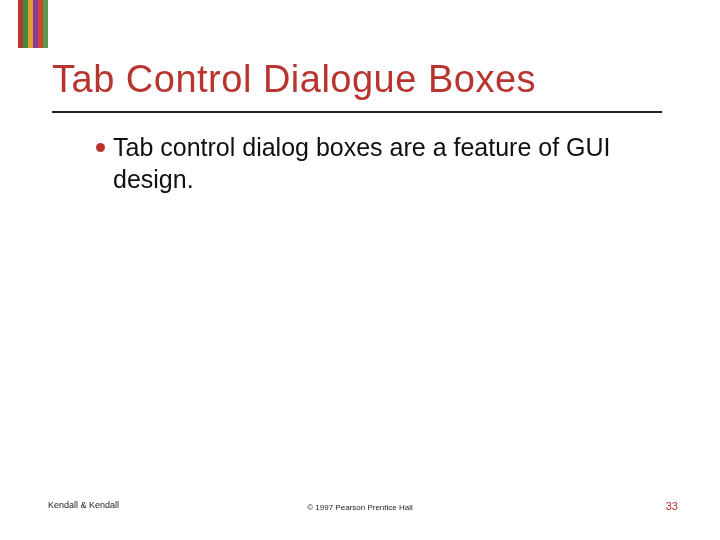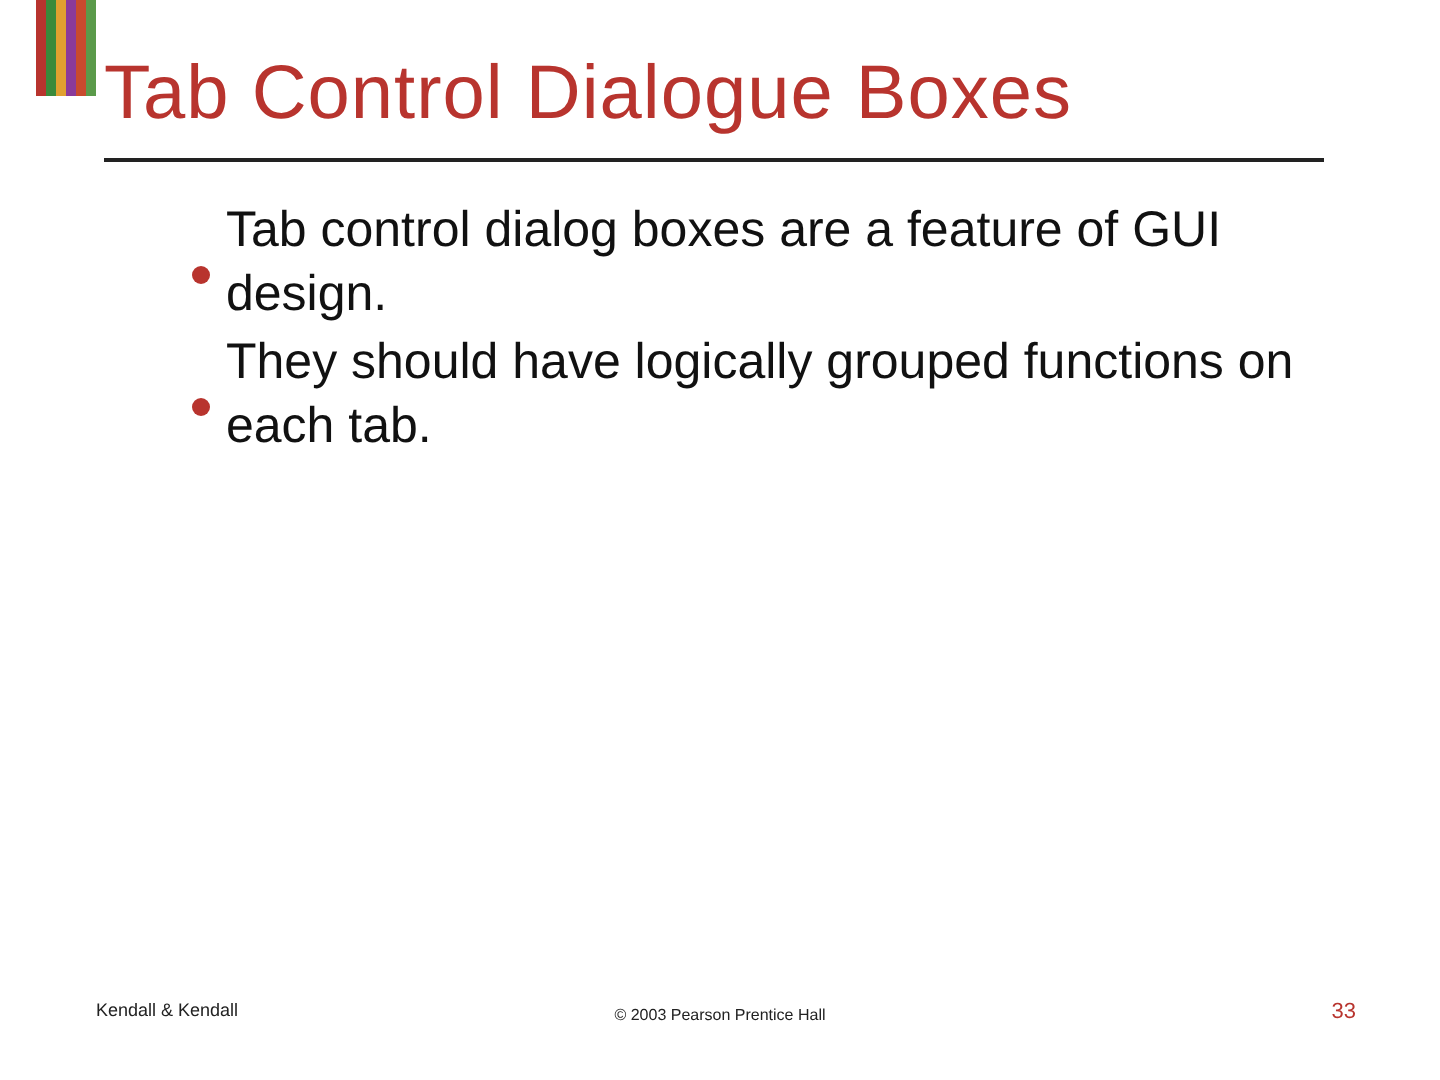--- a/index.html
+++ b/index.html
@@ -22,21 +22,21 @@
   .s1 { background: #b8342e; }
   .s2 { background: #3a8a3a; }
   .s3 { background: #e0a030; }
   .s4 { background: #8a3a9a; }
   .s5 { background: #c84a2e; }
   .s6 { background: #5a9a4a; }
 
   .slide {
     position: absolute;
     top: 0; left: 0; right: 0; bottom: 0;
-    padding: 26px 48px 0 48px;
+    padding: 58px 48px 0 48px;
   }
   .title {
     font-size: 38px;
     font-weight: 400;
     color: #b8342e;
     letter-spacing: 0.5px;
     margin-left: 4px;
     font-family: Verdana, Geneva, sans-serif;
   }
   .rule {
@@ -46,21 +46,21 @@
     margin-left: 4px;
     width: 610px;
   }
   .content {
     margin-top: 18px;
     margin-left: 48px;
     width: 560px;
   }
   .bullet-item {
     display: flex;
-    align-items: center;
+    align-items: flex-start;
     margin-bottom: 2px;
   }
   .dot {
     width: 9px;
     height: 9px;
     border-radius: 50%;
     background: #b8342e;
     flex-shrink: 0;
     margin-top: 12px;
     margin-right: 8px;
@@ -107,22 +107,18 @@
 </div>
 
 <div class="slide">
   <h1 class="title">Tab Control Dialogue Boxes</h1>
   <hr class="rule">
   <div class="content">
     <div class="bullet-item">
       <span class="dot"></span>
       <span class="bullet-text">Tab control dialog boxes are a feature of GUI design.</span>
     </div>
-    <div class="bullet-item">
-      <span class="dot"></span>
-      <span class="bullet-text">They should have logically grouped functions on each tab.</span>
-    </div>
   </div>
 </div>
 
 <div class="footer-left">Kendall &amp; Kendall</div>
-<div class="footer-center">© 2003 Pearson Prentice Hall</div>
+<div class="footer-center">© 1997 Pearson Prentice Hall</div>
 <div class="footer-right">33</div>
 
 </body></html>

